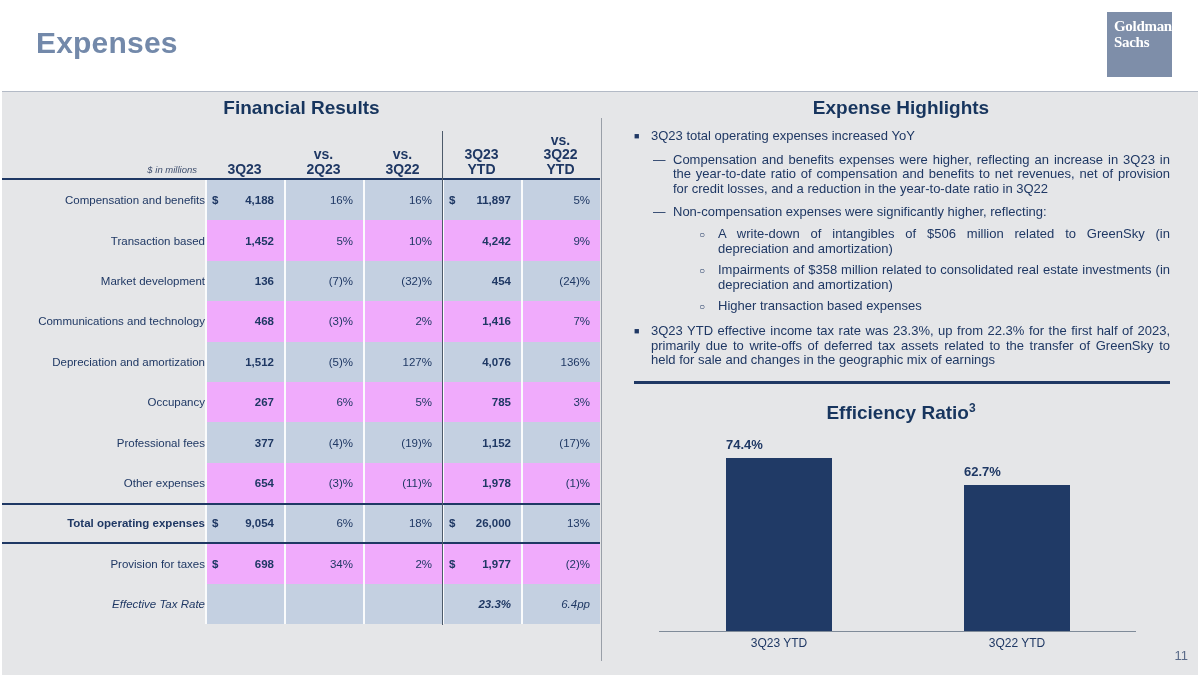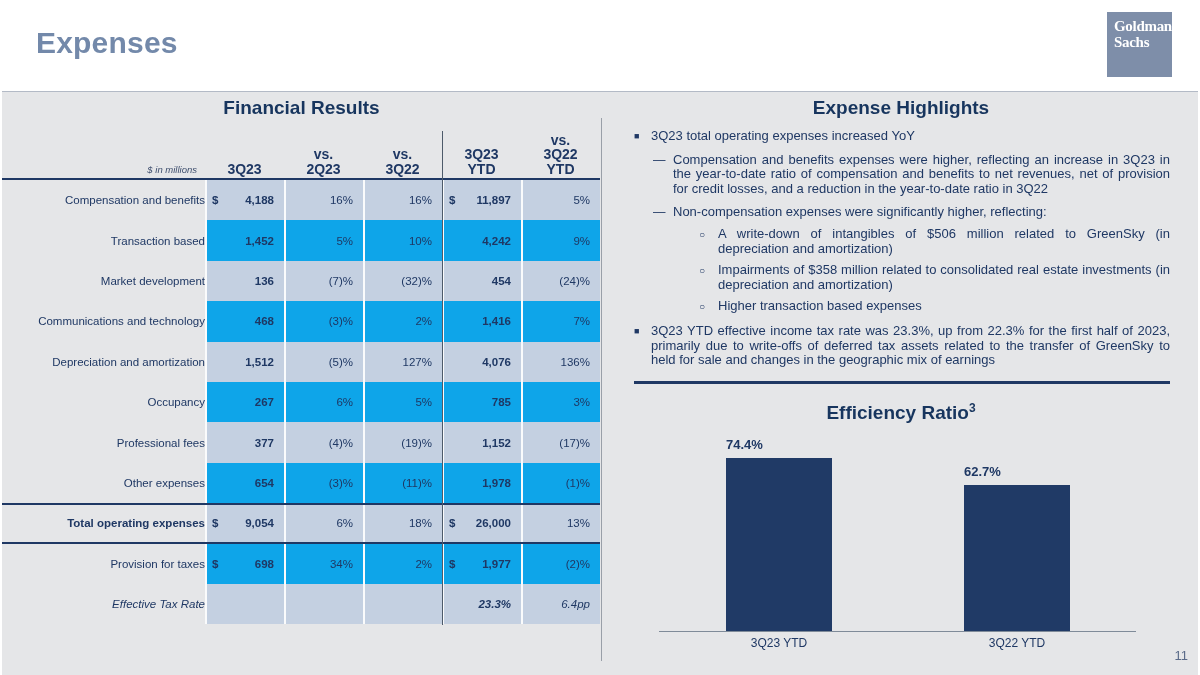--- a/index.html
+++ b/index.html
@@ -47,21 +47,21 @@
     box-sizing:border-box; font-size:11.5px;
   }
   .row.total  .lbl { font-weight:bold; }
   .row.italic .lbl { font-style:italic; }
   .cell {
     width:79px; position:relative; display:flex; align-items:center; justify-content:flex-end;
     padding-right:10px; box-sizing:border-box; font-size:11.5px;
     border-left:2px solid #fafbfc;
   }
   .cell.dark  { background:#c4d0e1; }
-  .cell.light { background:#0ea5e9; }
+  .cell.light { background:#f0abfc; }
   .cell.money .val { font-weight:bold; }
   .row.italic .val { font-style:italic; }
   .cell .dollar { position:absolute; left:5px; font-weight:bold; font-size:11.5px; }
   .table-vline { position:absolute; left:440px; top:39px; width:1px; height:494px; background:#4d5a6a; }
   
   .bullets { padding:0 30px 0 32px; }
   .bullet { display:flex; }
   .bullet .btext { flex:1; text-align:justify; font-size:13px; line-height:14.6px; }
   .b1 { margin-top:10px; }
   .b1 .marker { width:17px; font-size:9px; padding-top:2px; }

